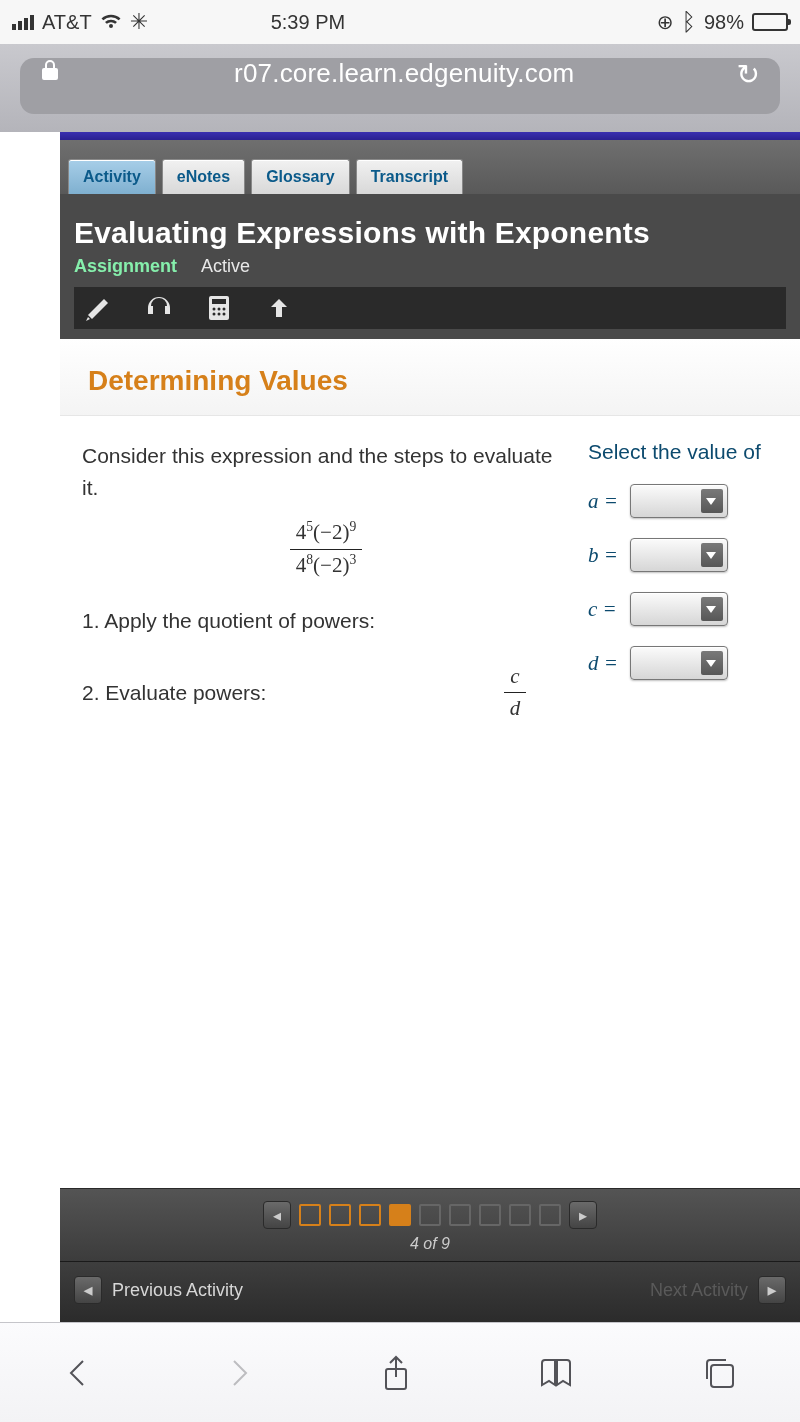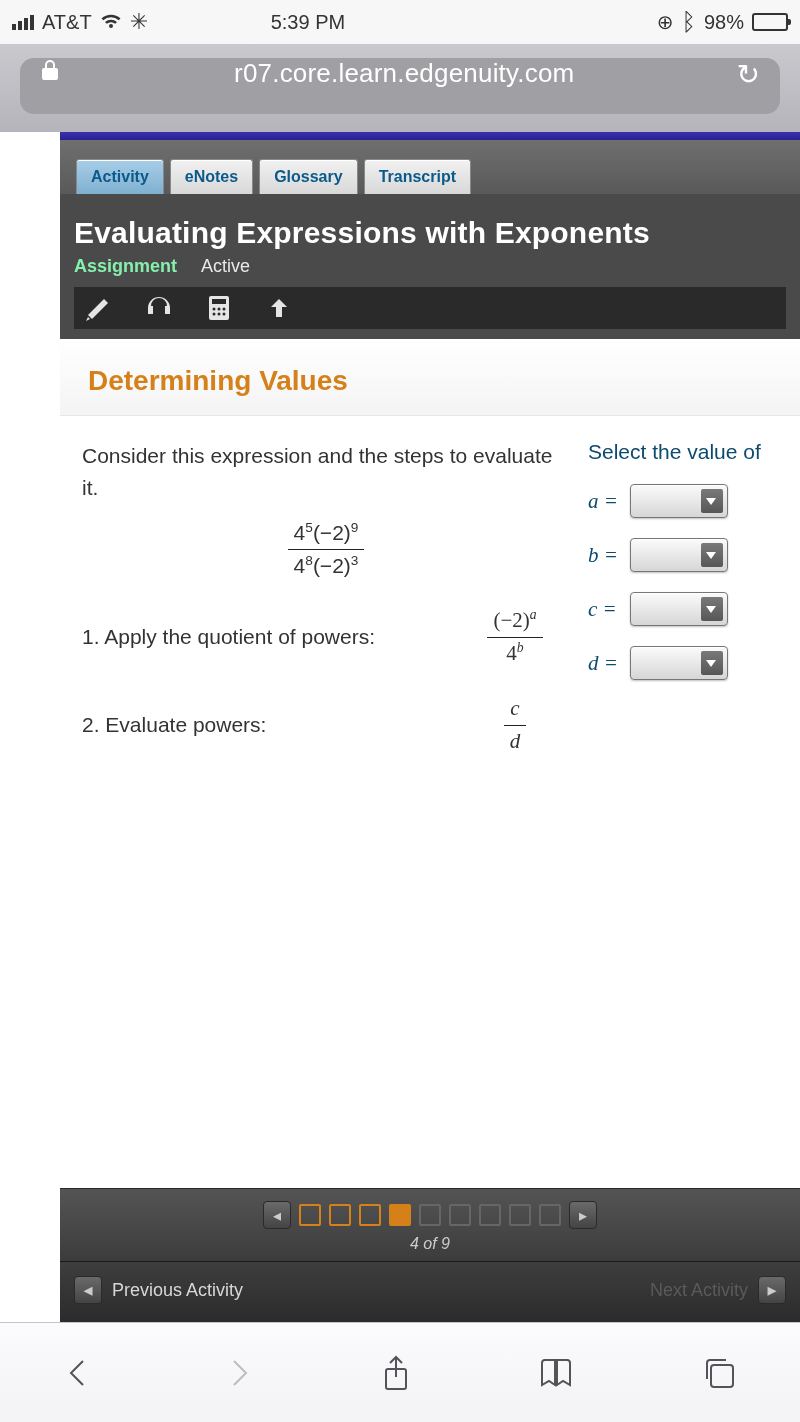--- a/index.html
+++ b/index.html
@@ -26,21 +26,21 @@
 
 
 .content-wrap { display:flex; height: calc(1422px - 44px - 88px - 100px); }
 .gutter { width: 60px; background:#fff; }
 .app { flex:1; background:#4a4a4a; display:flex; flex-direction:column; }
 
 
 .purple-strip { height: 8px; background: linear-gradient(#3a2fb0, #2a2090); }
 
 
-.tab-row { background: linear-gradient(#6f6f6f, #595959); padding: 8px 16px 0; display:flex; gap:6px; height:54px; align-items:flex-end; }
+.tab-row { background: linear-gradient(#6f6f6f, #595959); padding: 8px 8px 0; display:flex; gap:6px; height:54px; align-items:flex-end; }
 .tab { background: linear-gradient(#f1f1f1, #d8d8d8); border:1px solid #888; border-bottom:none; border-radius:3px 3px 0 0; padding:8px 14px; font-size:16px; color:#0b5a8a; font-weight:700; cursor:pointer; box-shadow: inset 0 1px 0 #fff; }
 .tab.active { background: linear-gradient(#a7cee8, #7fb0d0); }
 
 
 .title-sec { background:#4a4a4a; padding: 22px 14px 10px; color:#fff; }
 .lesson-title { font-size: 30px; font-weight: 700; letter-spacing:.2px; }
 .sub-row { margin-top:6px; font-size:18px; }
 .sub-row .asg { color:#86efac; font-weight:600; margin-right: 20px; }
 .sub-row .act { color:#e8e8e8; }
 
@@ -48,21 +48,21 @@
 .tool-row { background:#2a2a2a; padding:6px 10px; display:flex; gap:30px; margin-top: 10px; }
 .tool-row svg { fill:#e5e5e5; }
 
 
 .card { background:#fff; margin: 0; flex:1; display:flex; flex-direction:column; }
 .card-head { padding: 26px 28px 18px; border-bottom: 1px solid #e6e6e6; background: linear-gradient(#fff, #f4f4f4); }
 .card-title { color:#d6801a; font-size:28px; font-weight:700; }
 .card-body { padding: 24px 22px; display:flex; gap: 18px; }
 .left-col { flex:1; color:#333; font-size:21px; line-height:1.5; }
 .right-col { width: 190px; color:#0c4a6e; font-size:21px; }
-.math-center { text-align:center; margin: 14px 0 24px; font-family: Liberation Sans, sans-serif; }
+.math-center { text-align:center; margin: 14px 0 24px; font-family: Liberation Serif, serif; }
 .frac { display:inline-block; text-align:center; }
 .frac .num { border-bottom: 1.5px solid #222; padding: 0 6px; display:block; }
 .frac .den { padding: 0 6px; display:block; }
 sup { font-size: 0.65em; vertical-align: super; }
 .step-row { display:flex; align-items:center; margin-bottom: 24px; }
 .step-row .txt { flex:1; }
 .step-row .mexp { width: 110px; text-align:center; font-family: Georgia, serif; font-style: italic; }
 
 
 .dd-row { display:flex; align-items:center; margin: 20px 0; font-family: Georgia, serif; font-style: italic; }
@@ -178,26 +178,20 @@
         <div class="left-col">
           <div>Consider this expression and the steps to evaluate it.</div>
           <div class="math-center">
             <span class="frac">
               <span class="num"><span style="font-style:normal">4</span><sup>5</sup><span style="font-style:normal">(−2)</span><sup>9</sup></span>
               <span class="den"><span style="font-style:normal">4</span><sup>8</sup><span style="font-style:normal">(−2)</span><sup>3</sup></span>
             </span>
           </div>
           <div class="step-row">
             <div class="txt">1. Apply the quotient of powers:</div>
-            <div class="mexp">
-              <span class="frac">
-                <span class="num"><span style="font-style:normal">(−2)</span><sup><i>a</i></sup></span>
-                <span class="den"><span style="font-style:normal">4</span><sup><i>b</i></sup></span>
-              </span>
-            </div>
           </div>
           <div class="step-row">
             <div class="txt">2. Evaluate powers:</div>
             <div class="mexp">
               <span class="frac"><span class="num"><i>c</i></span><span class="den"><i>d</i></span></span>
             </div>
           </div>
         </div>
         <div class="right-col">
           <div>Select the value of</div>

